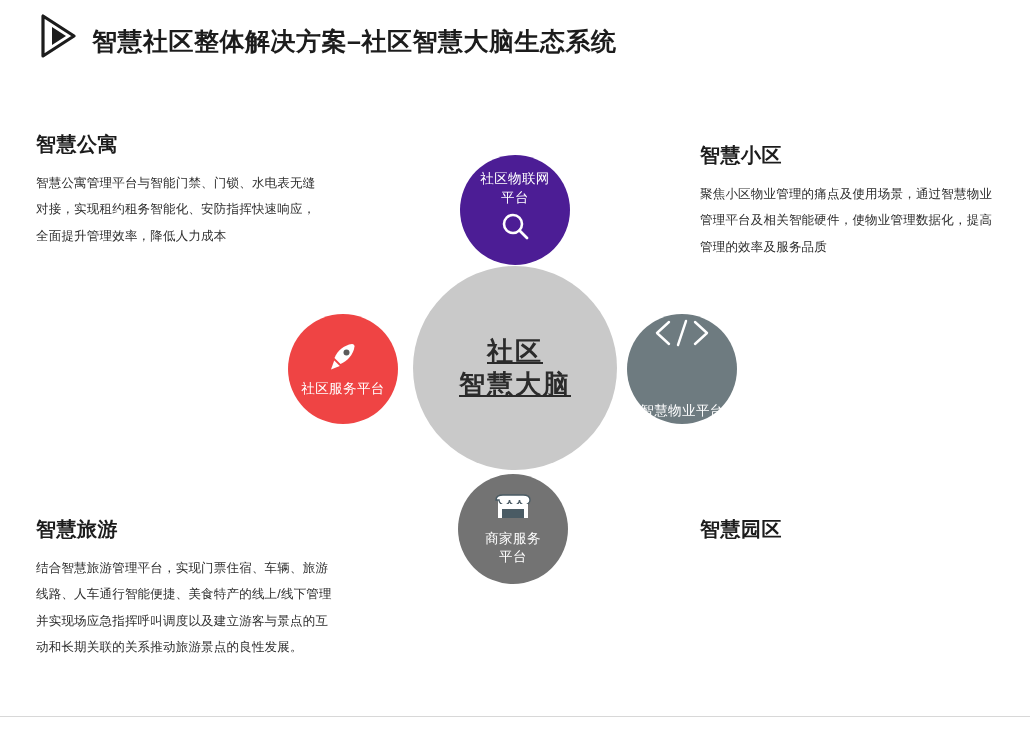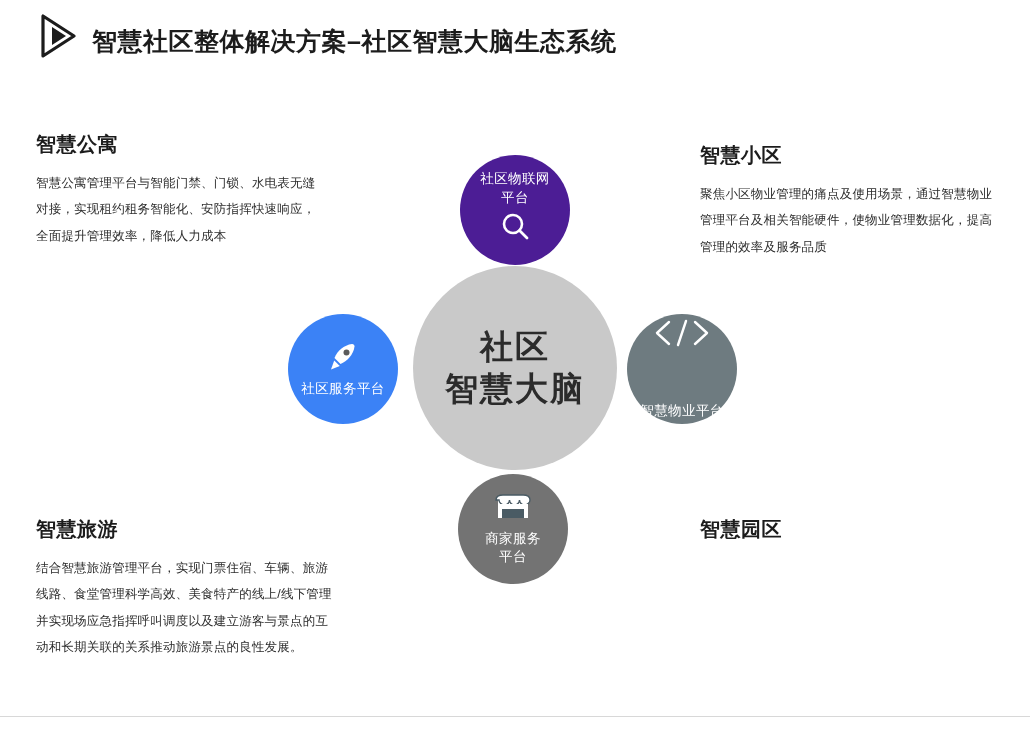--- a/index.html
+++ b/index.html
@@ -55,24 +55,25 @@
     height: 204px;
     border-radius: 50%;
     background: #c9c9c9;
     display: flex;
     flex-direction: column;
     align-items: center;
     justify-content: center;
     color: #2b2b2b;
   }
   .hub-line {
-    font-size: 33px;
+    font-size: 26px;
     font-weight: bold;
     line-height: 1.28;
     letter-spacing: 2px;
+    text-decoration: underline;
   }
 
   .node {
     position: absolute;
     width: 110px;
     height: 110px;
     border-radius: 50%;
     display: flex;
     flex-direction: column;
     align-items: center;
@@ -96,21 +97,21 @@
     left: 460px;
     top: 155px;
     background: #4c1d95;
   }
   #node-iot .node-label { margin-bottom: 3px; }
 
   
   #node-service {
     left: 288px;
     top: 314px;
-    background: #3b82f6;
+    background: #ef4444;
   }
 
   
   #node-property {
     left: 627px;
     top: 314px;
     background: #6e7b80;
     gap: 48px;
   }
 
@@ -227,20 +228,20 @@
   <div class="block-body">智慧公寓管理平台与智能门禁、门锁、水电表无缝对接，实现租约租务智能化、安防指挥快速响应，全面提升管理效率，降低人力成本</div>
 </div>
 
 <div class="block" id="block-community">
   <div class="block-title">智慧小区</div>
   <div class="block-body">聚焦小区物业管理的痛点及使用场景，通过智慧物业管理平台及相关智能硬件，使物业管理数据化，提高管理的效率及服务品质</div>
 </div>
 
 <div class="block" id="block-tourism">
   <div class="block-title">智慧旅游</div>
-  <div class="block-body">结合智慧旅游管理平台，实现门票住宿、车辆、旅游线路、食堂管理科学高效、美食特产的线上/线下管理并实现场应急指挥呼叫调度以及建立游客与景点的互动和长期关联的关系推动旅游景点的良性发展。</div>
+  <div class="block-body">结合智慧旅游管理平台，实现门票住宿、车辆、旅游线路、人车通行智能便捷、美食特产的线上/线下管理并实现场应急指挥呼叫调度以及建立游客与景点的互动和长期关联的关系推动旅游景点的良性发展。</div>
 </div>
 
 <div class="block" id="block-park">
   <div class="block-title">智慧园区</div>
 </div>
 
 <div class="bottom-rule"></div>
 
 </body></html>

